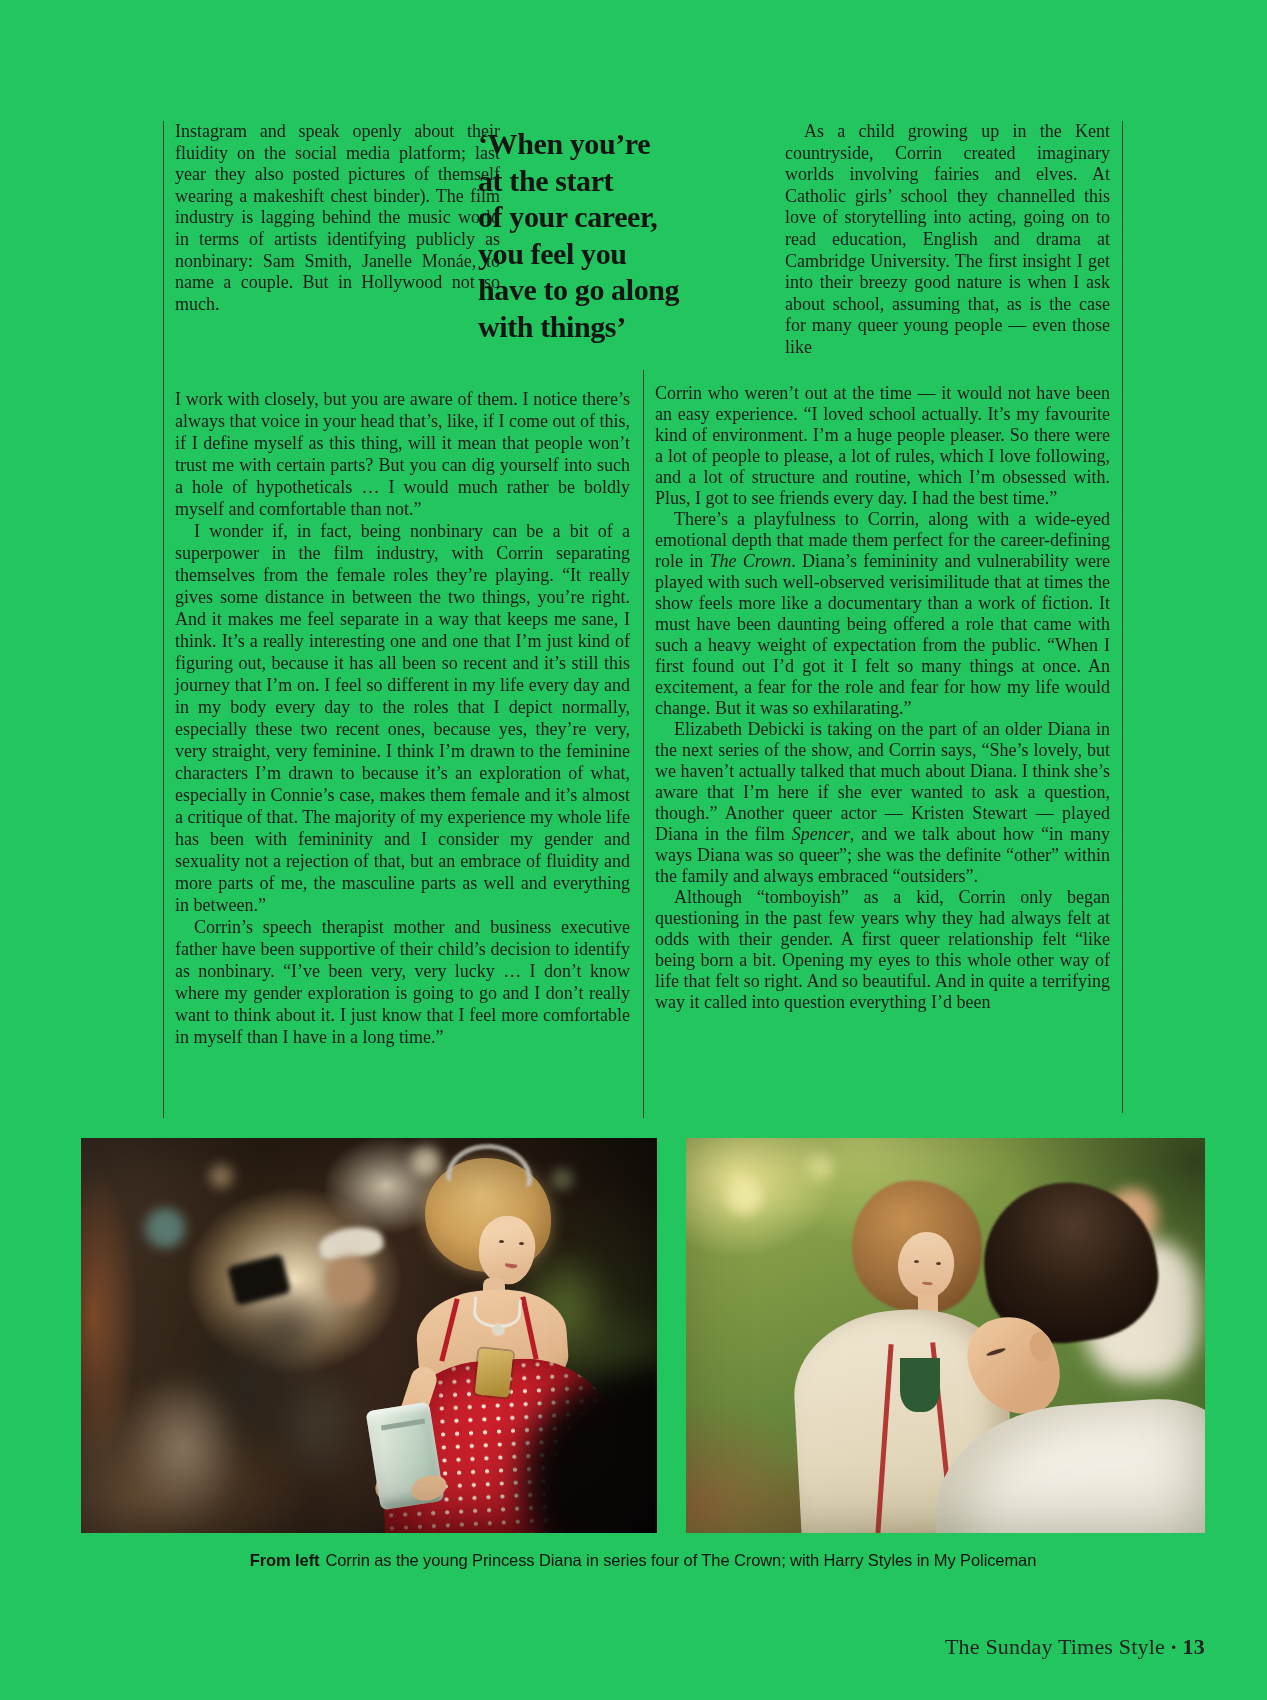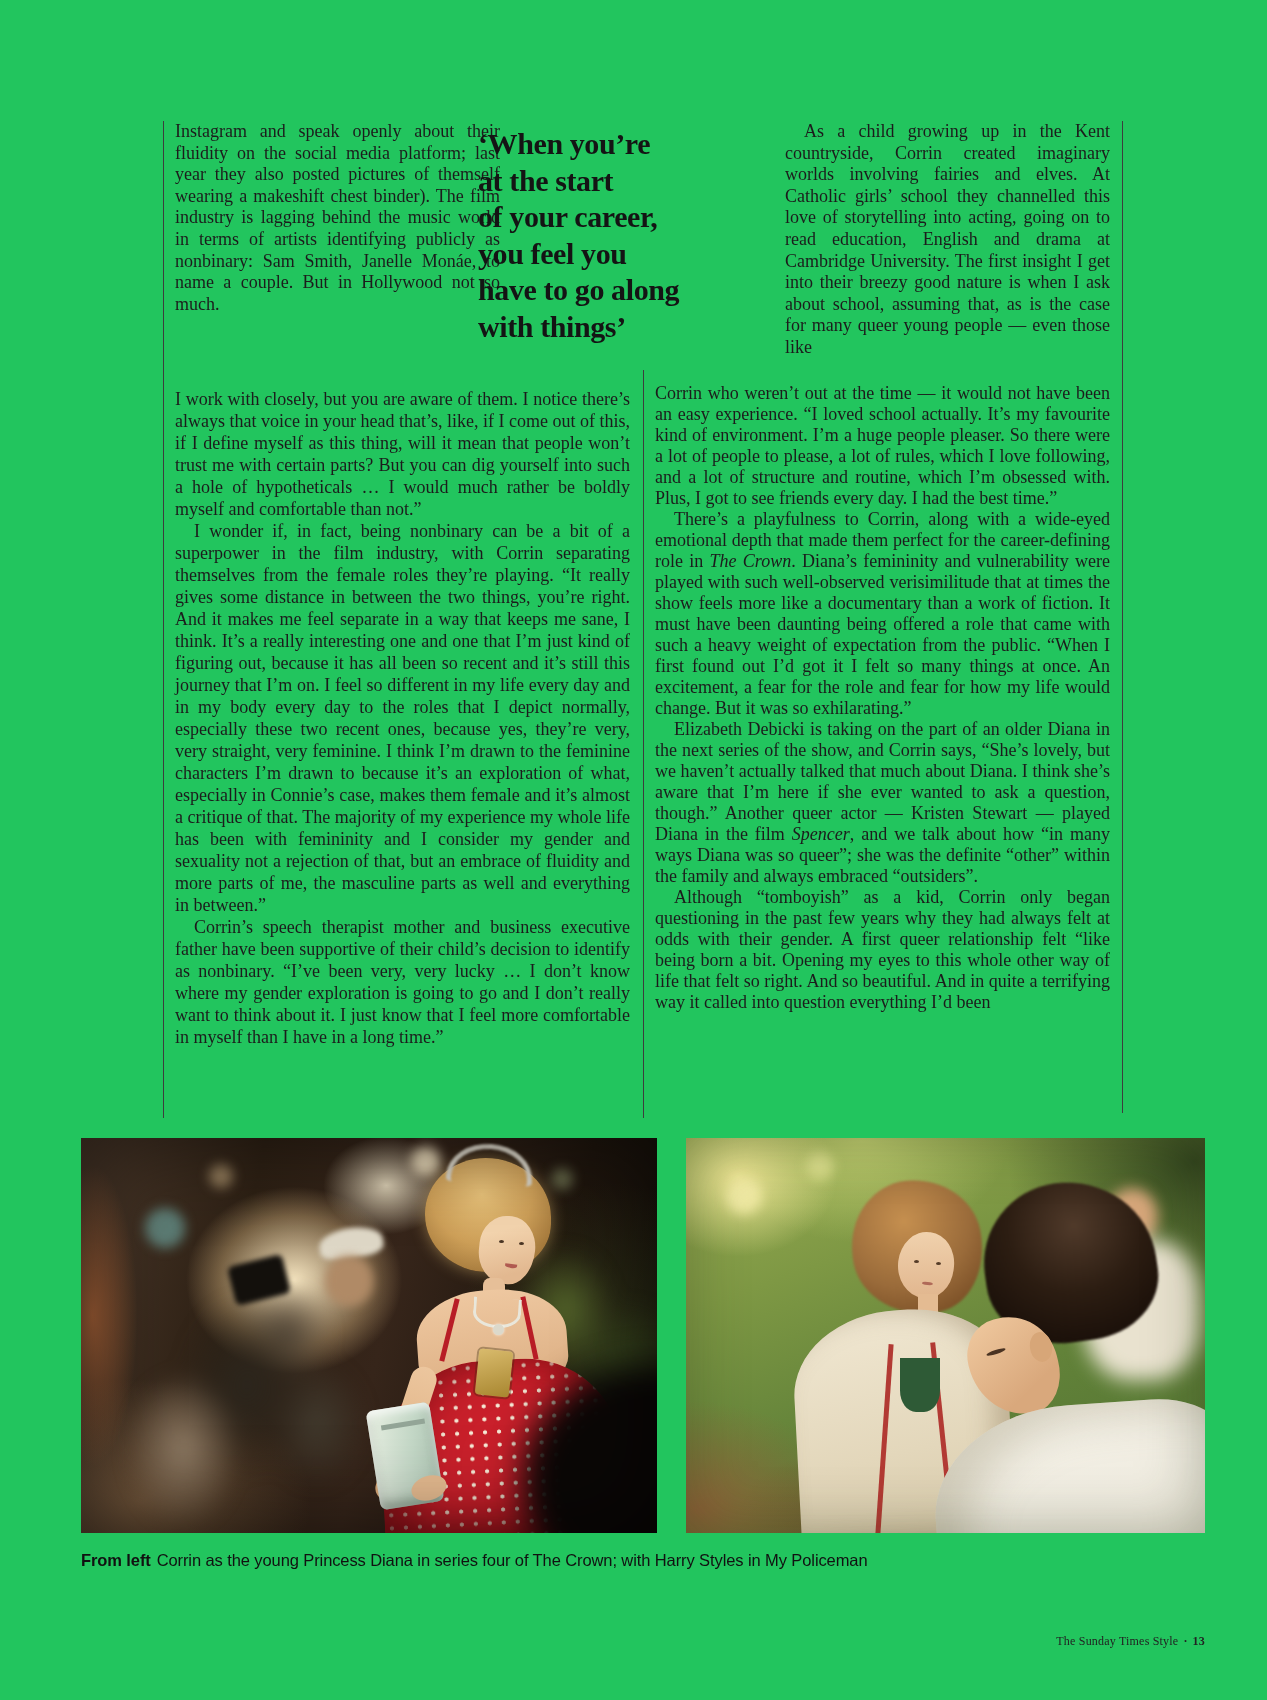--- a/index.html
+++ b/index.html
@@ -126,24 +126,24 @@
     border-radius:52% 58% 46% 50%/55% 60% 42% 46%}
   .pp-mface{left:284px;top:178px;width:88px;height:100px;transform:rotate(-14deg);
     background:linear-gradient(150deg,#edc59b 10%,#d9a87c 72%);
     border-radius:42% 58% 40% 64%/40% 52% 46% 62%}
   .pp-mear{left:344px;top:194px;width:22px;height:30px;background:#d7a678;border-radius:50%;transform:rotate(-10deg)}
   .pp-mbrow{left:300px;top:212px;width:20px;height:4px;background:#4a3322;border-radius:50%;transform:rotate(-18deg)}
   .pp-robe{left:248px;top:266px;width:310px;height:170px;transform:rotate(-4deg);
     background:linear-gradient(170deg,#f7f4eb,#e9e5d7);
     border-radius:45% 28% 0 0/62% 40% 0 0;box-shadow:inset 34px 12px 44px rgba(150,140,110,.35)}
   
-  .caption{position:absolute;left:81px;top:1551px;width:1124px;text-align:left;
+  .caption{position:absolute;left:81px;top:1551px;width:1124px;text-align:center;
     font-family:"Liberation Sans","DejaVu Sans",sans-serif;font-size:16.5px;color:#111;letter-spacing:-0.1px}
   .caption b{font-weight:700;margin-right:6px}
-  .page-footer{position:absolute;top:1634px;right:62px;font-size:12px;color:#222;letter-spacing:.2px}
+  .page-footer{position:absolute;top:1634px;right:62px;font-size:22px;color:#222;letter-spacing:.2px}
   .page-footer .sep{margin:0 5px;font-weight:700}
   .page-footer .pagenum{font-weight:700}
 </style>
 </head>
 <body>
 
 <div class="page">
 
   <div class="vrule vrule-left"></div>
   <div class="vrule vrule-mid"></div>

